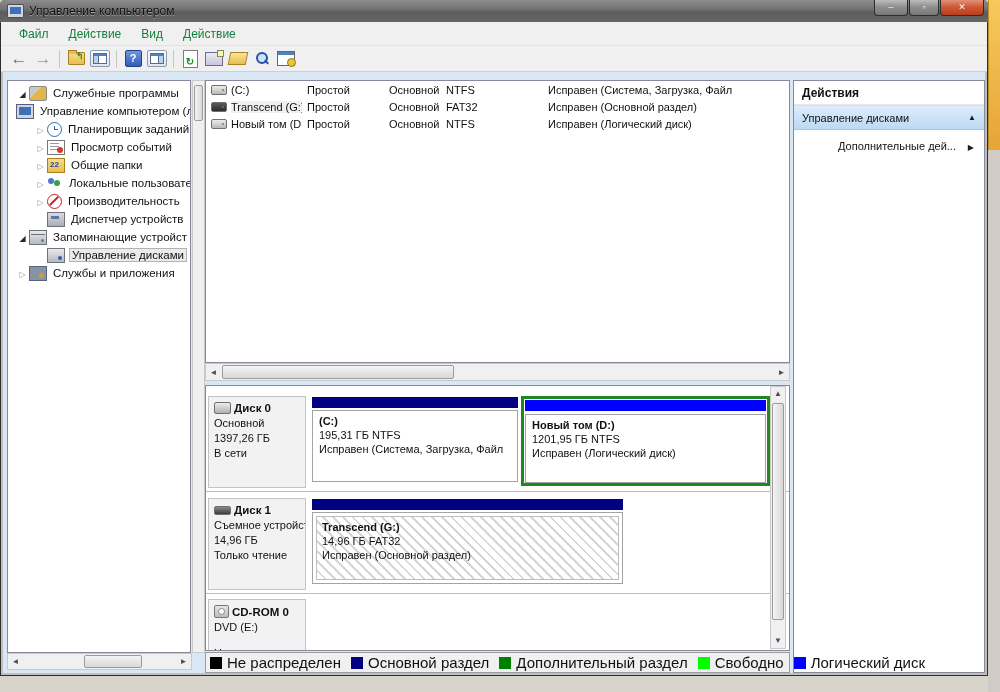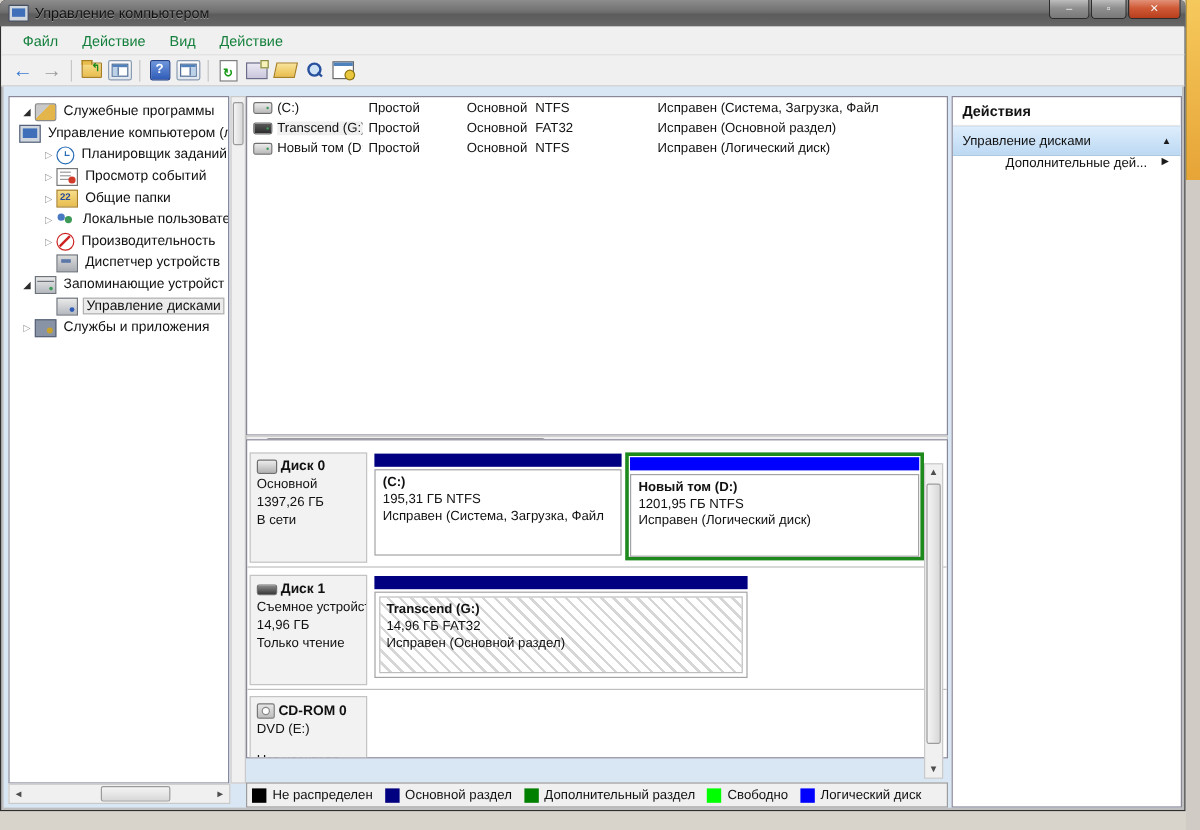--- a/index.html
+++ b/index.html
@@ -117,21 +117,21 @@
   .vol-icon{width:14px;height:8px;border:1px solid #6f6f6f;border-radius:2px;flex:none;margin-right:4px;
             background:linear-gradient(#ececec,#b9b9b9);position:relative}
   .vol-icon.dark{background:linear-gradient(#5a5a5a,#2c2c2c)}
   .vol-icon::after{content:"";position:absolute;right:2px;top:3px;width:2px;height:2px;border-radius:50%;background:#3e9a58}
   .vname.sel{background:#f0f0f0}
 
   .vol-hscroll{position:absolute;left:205px;top:363px;width:585px;height:18px;background:#f0f0f0;border:1px solid #c9c9c9;box-sizing:border-box}
   .vol-hscroll .thumb{position:absolute;top:1px;bottom:1px;left:16px;width:230px}
 
   
-  .graph-panel{position:absolute;left:205px;top:366px;width:585px;height:266px;background:#fff;
+  .graph-panel{position:absolute;left:205px;top:385px;width:585px;height:266px;background:#fff;
                border:1px solid #889;box-sizing:border-box;overflow:hidden}
   .g-row{position:absolute;left:0;right:0}
   .g-sep{position:absolute;left:0;right:0;height:1px;background:#bfbfbf}
   .disk-label{position:absolute;left:2px;top:0;width:98px;bottom:0;background:#f2f2f2;border:1px solid #c3c3c3;
               box-sizing:border-box;padding:5px 0 0 5px;overflow:hidden}
   .dl-name{font-size:11.5px;font-weight:bold;color:#111;display:flex;align-items:center;white-space:nowrap}
   .dl-line{font-size:11px;color:#111;margin-top:3px;white-space:nowrap}
   .disk-icon{width:15px;height:10px;border:1px solid #6f6f6f;border-radius:2px;margin-right:3px;flex:none;
              background:linear-gradient(#ececec,#b0b0b0);position:relative}
   .disk-icon.flat{height:7px;background:linear-gradient(#8a8a8a,#3a3a3a)}
@@ -155,30 +155,30 @@
   .graph-vscroll{position:absolute;left:770px;top:386px;width:16px;height:263px;background:#f0f0f0;border:1px solid #c9c9c9;box-sizing:border-box}
   .graph-vscroll .a-up{position:absolute;top:0;left:0;right:0;height:14px;color:#4e4e4e;font-size:8px;text-align:center;line-height:14px}
   .graph-vscroll .a-dn{position:absolute;bottom:0;left:0;right:0;height:14px;color:#4e4e4e;font-size:8px;text-align:center;line-height:14px}
   .graph-vscroll .thumb{position:absolute;left:1px;right:1px;top:16px;height:215px}
 
   
   .legend{position:absolute;left:205px;top:652px;width:585px;height:21px;background:#f0f0f0;
           border:1px solid #9c9c9c;box-sizing:border-box;display:flex;align-items:center;padding-left:4px;z-index:5}
   .leg-item{display:flex;align-items:center;margin-right:10px;white-space:nowrap}
   .leg-sq{width:12px;height:12px;margin-right:5px;flex:none}
-  .leg-label{font-size:11px;color:#111}
+  .leg-label{font-size:15px;color:#111}
 
   
   .actions-panel{position:absolute;left:793px;top:80px;width:192px;height:593px;background:#fff;
                  border:1px solid #889;box-sizing:border-box;overflow:hidden}
   .act-title{font-size:12px;font-weight:bold;color:#111;padding:5px 0 4px 8px;border-bottom:1px solid #e8e8e8}
   .act-group{height:23px;background:linear-gradient(#ddedfc,#bcd9f3);border-top:1px solid #cfe2f3;border-bottom:1px solid #a9c8e2;
              display:flex;align-items:center;padding:0 8px;font-size:11px;color:#111}
   .act-group .chev{margin-left:auto;font-size:8px;color:#1b1b1b}
-  .act-more{height:22px;display:flex;align-items:flex-start;font-size:11px;color:#111;padding-left:44px}
+  .act-more{height:22px;display:flex;align-items:flex-end;font-size:11px;color:#111;padding-left:44px}
   .act-more .chev{margin-left:auto;margin-right:10px;font-size:8px;color:#1b1b1b}
 </style>
 </head>
 <body>
 
 <div class="desk-right">
     <div class="yellow"></div>
   </div>
 <div class="desk-bottom"></div>
 

